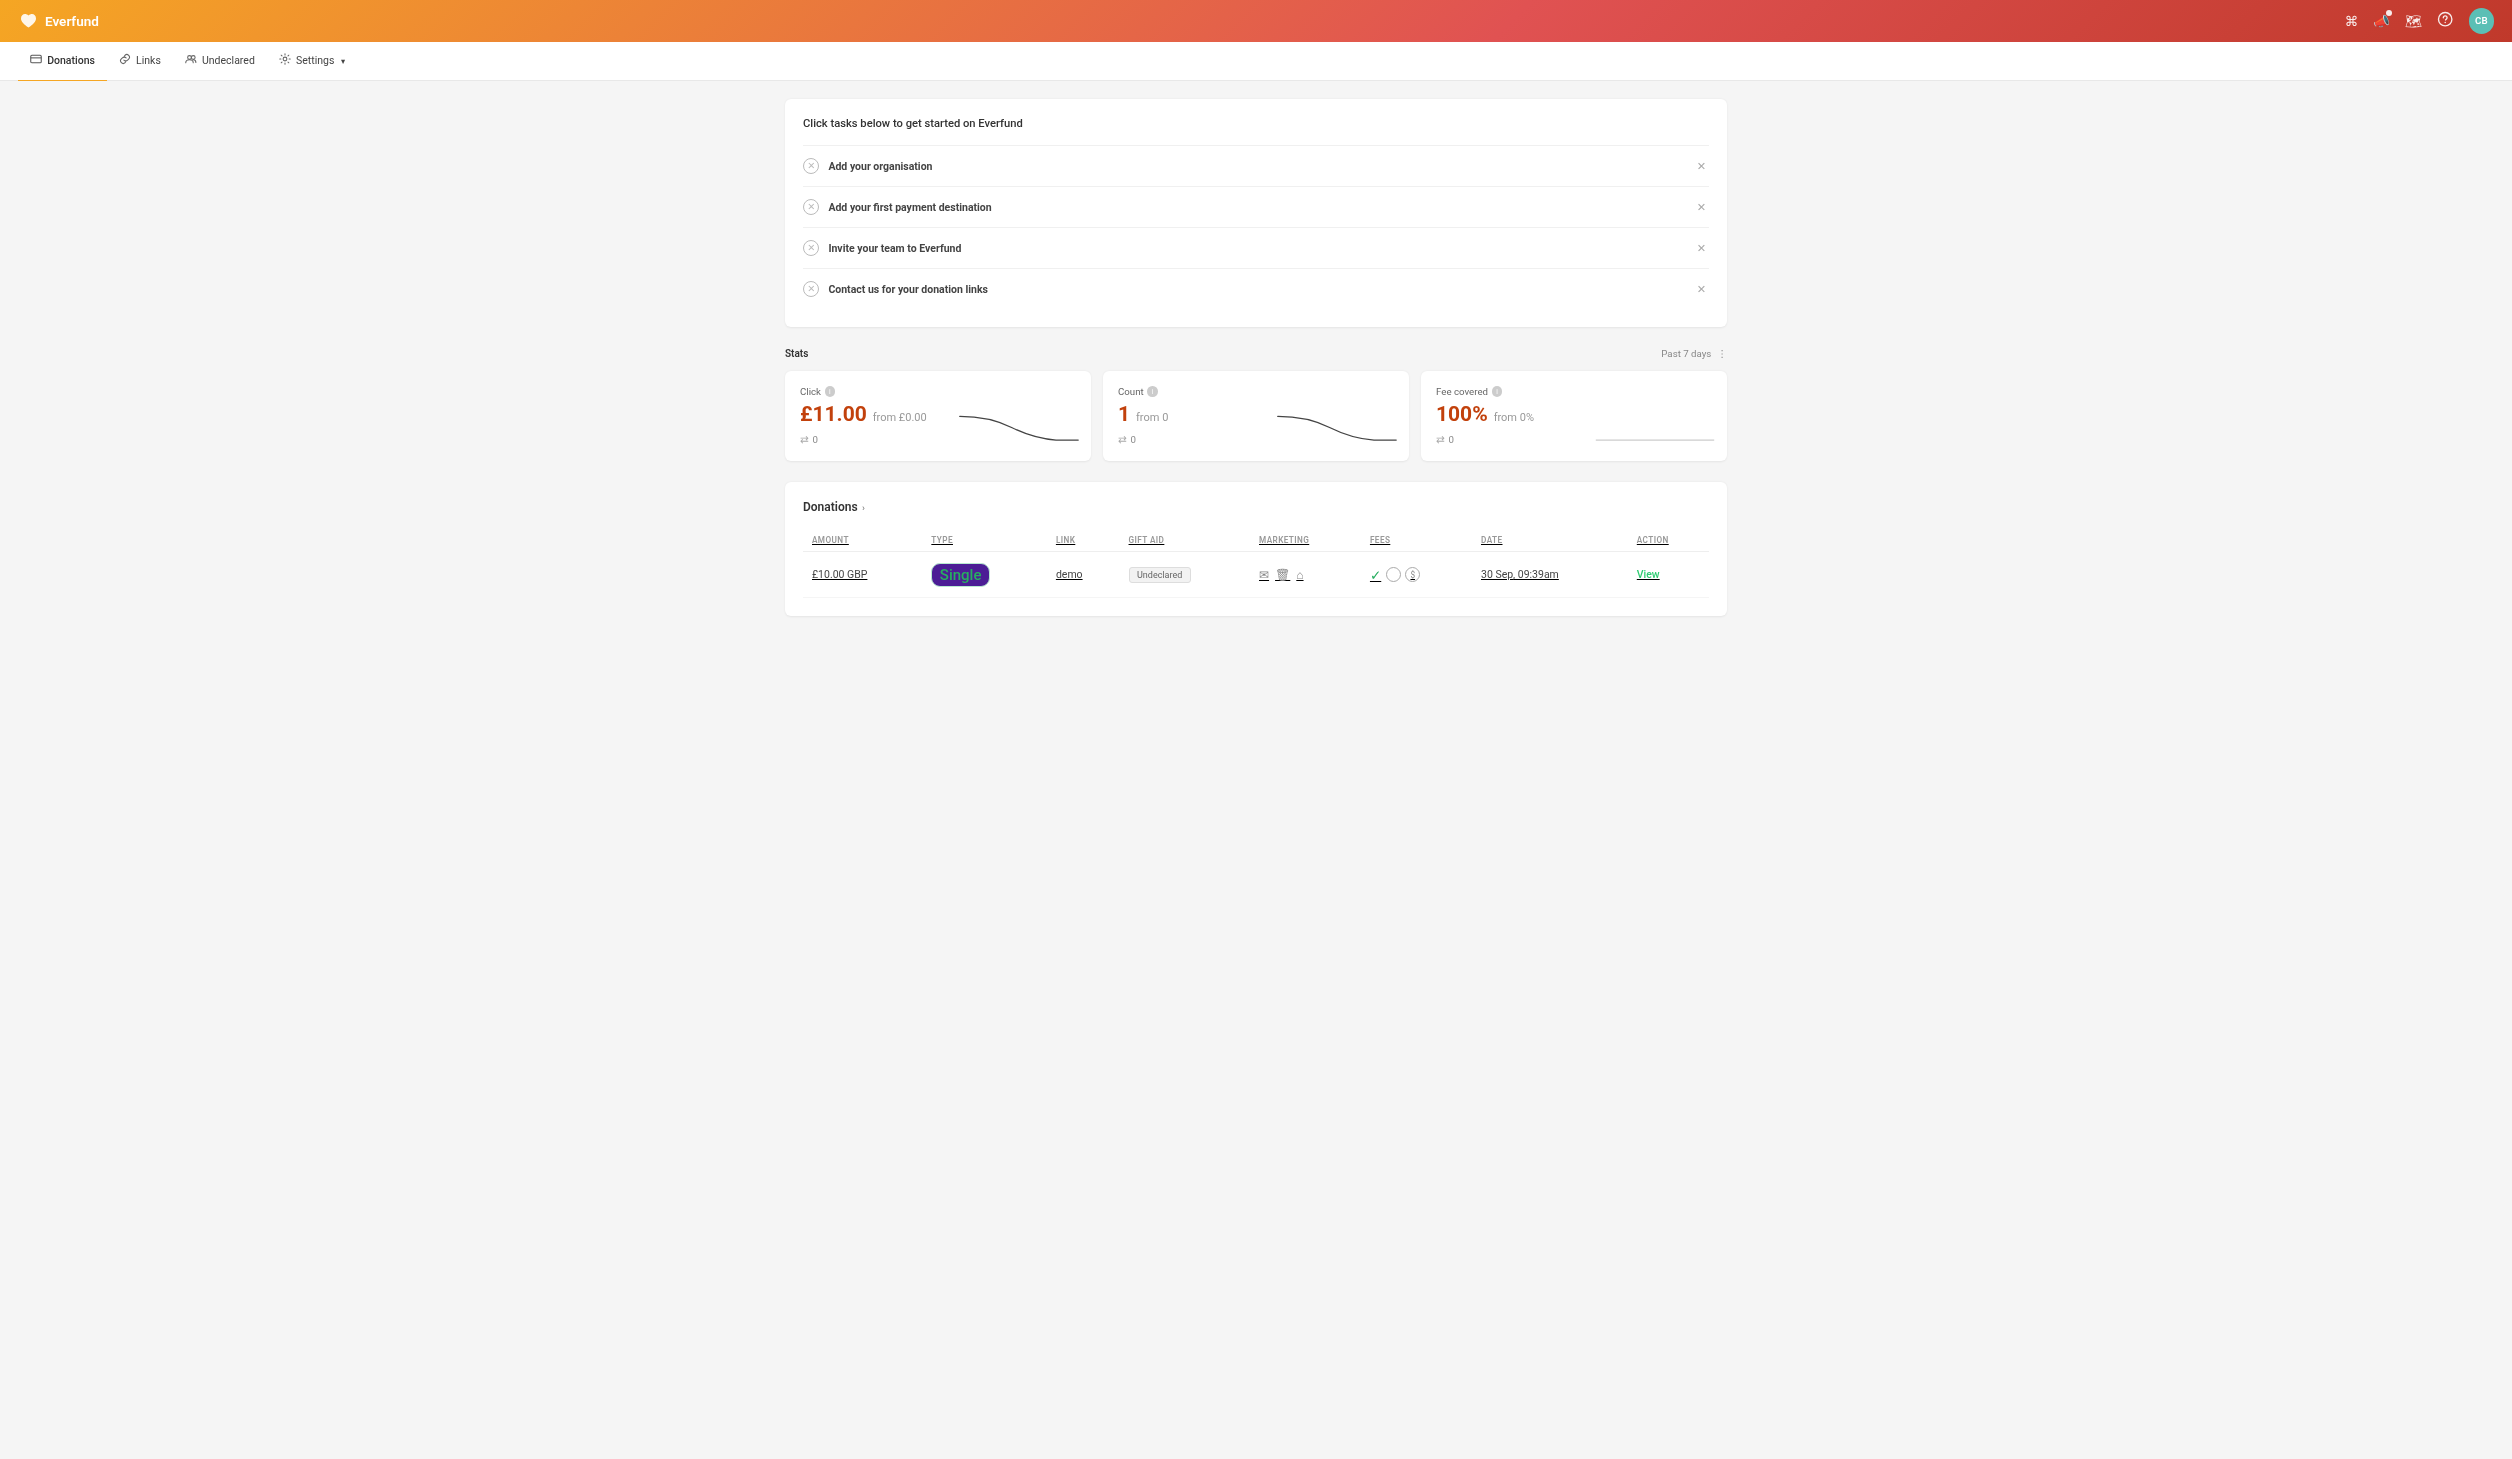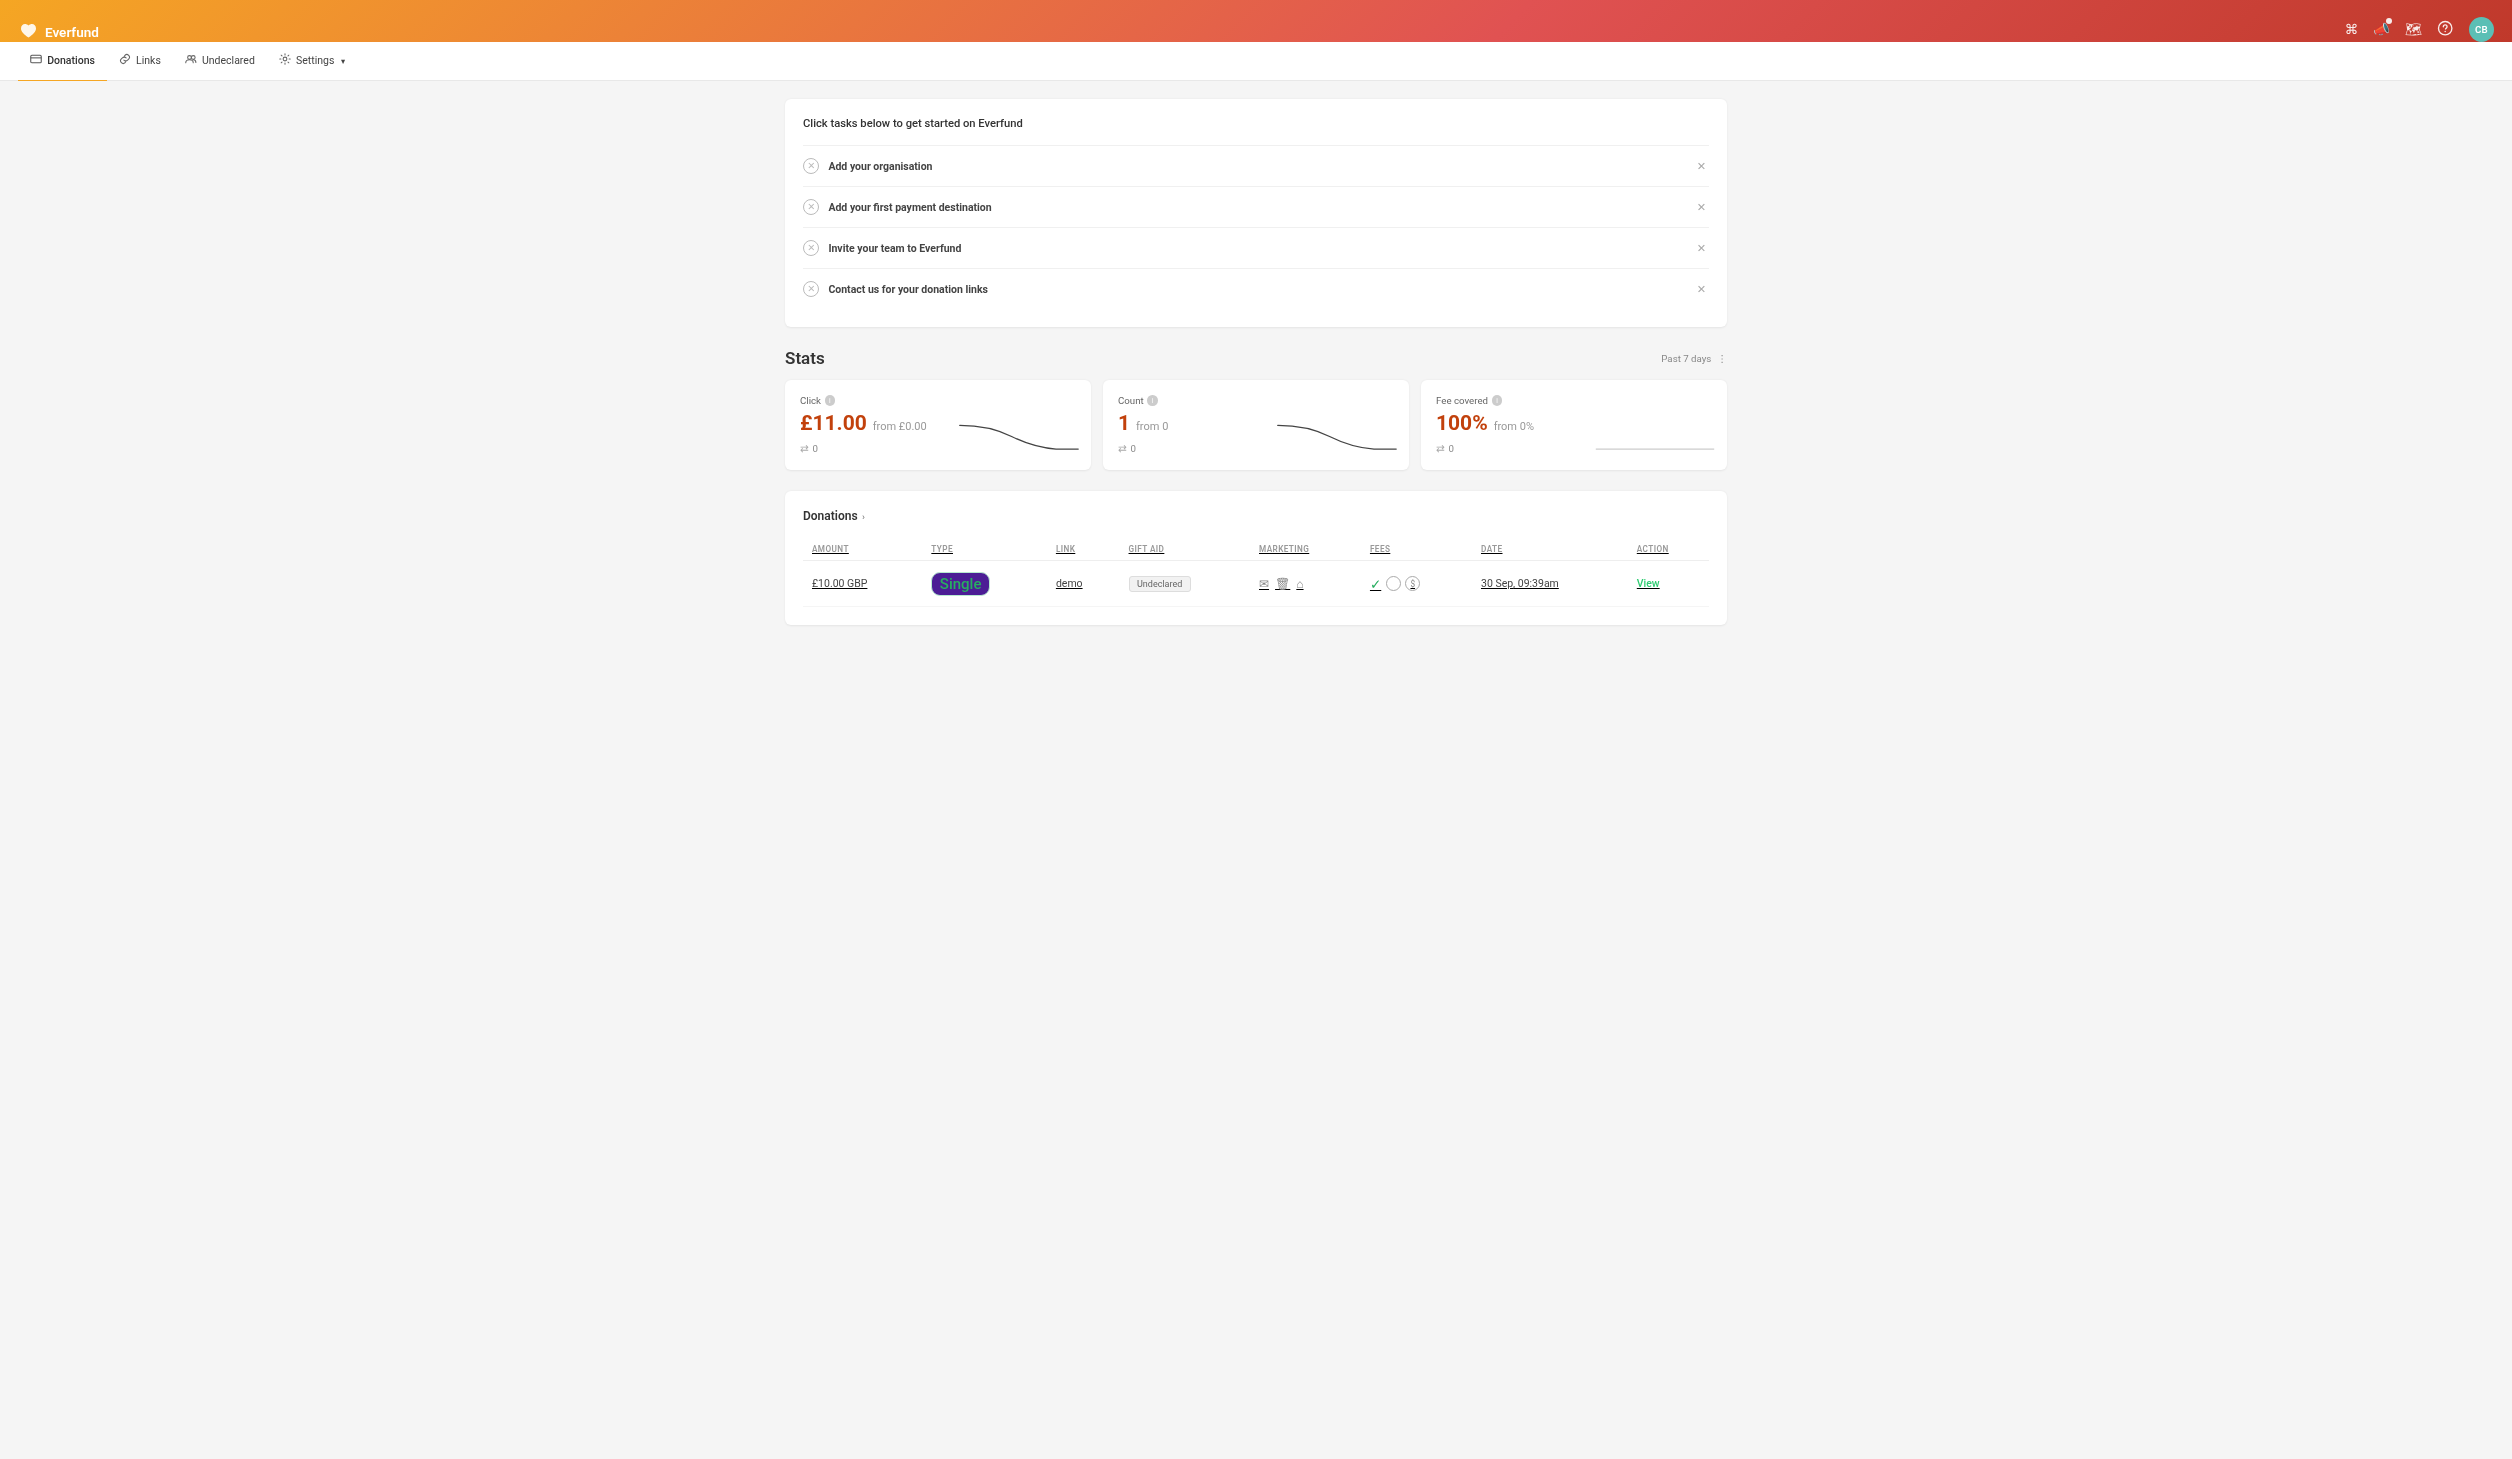--- a/index.html
+++ b/index.html
@@ -3,21 +3,21 @@
   <meta charset="utf-8">
   <style>
     * { box-sizing: border-box; margin: 0; padding: 0; }
     body { font-family: -apple-system, BlinkMacSystemFont, 'Segoe UI', Roboto, sans-serif; background: #f5f5f5; min-height: 100vh; }
 
     
     .header {
       background: linear-gradient(135deg, #f5a623 0%, #e05252 60%, #c0392b 100%);
       height: 42px;
       display: flex;
-      align-items: flex-end;
+      align-items: center;
       padding: 0 18px;
       position: relative;
     }
     .header-logo {
       display: flex;
       align-items: center;
       gap: 6px;
       color: white;
       font-size: 13.5px;
       font-weight: 600;
@@ -143,21 +143,21 @@
     }
 
     
     .stats-header {
       display: flex;
       align-items: center;
       justify-content: space-between;
       margin-bottom: 12px;
     }
     .stats-title {
-      font-size: 17px;
+      font-size: 10px;
       font-weight: 600;
       color: #333;
     }
     .stats-period {
       display: flex;
       gap: 6px;
       color: #888;
       font-size: 9.7px;
       cursor: pointer;
     }

